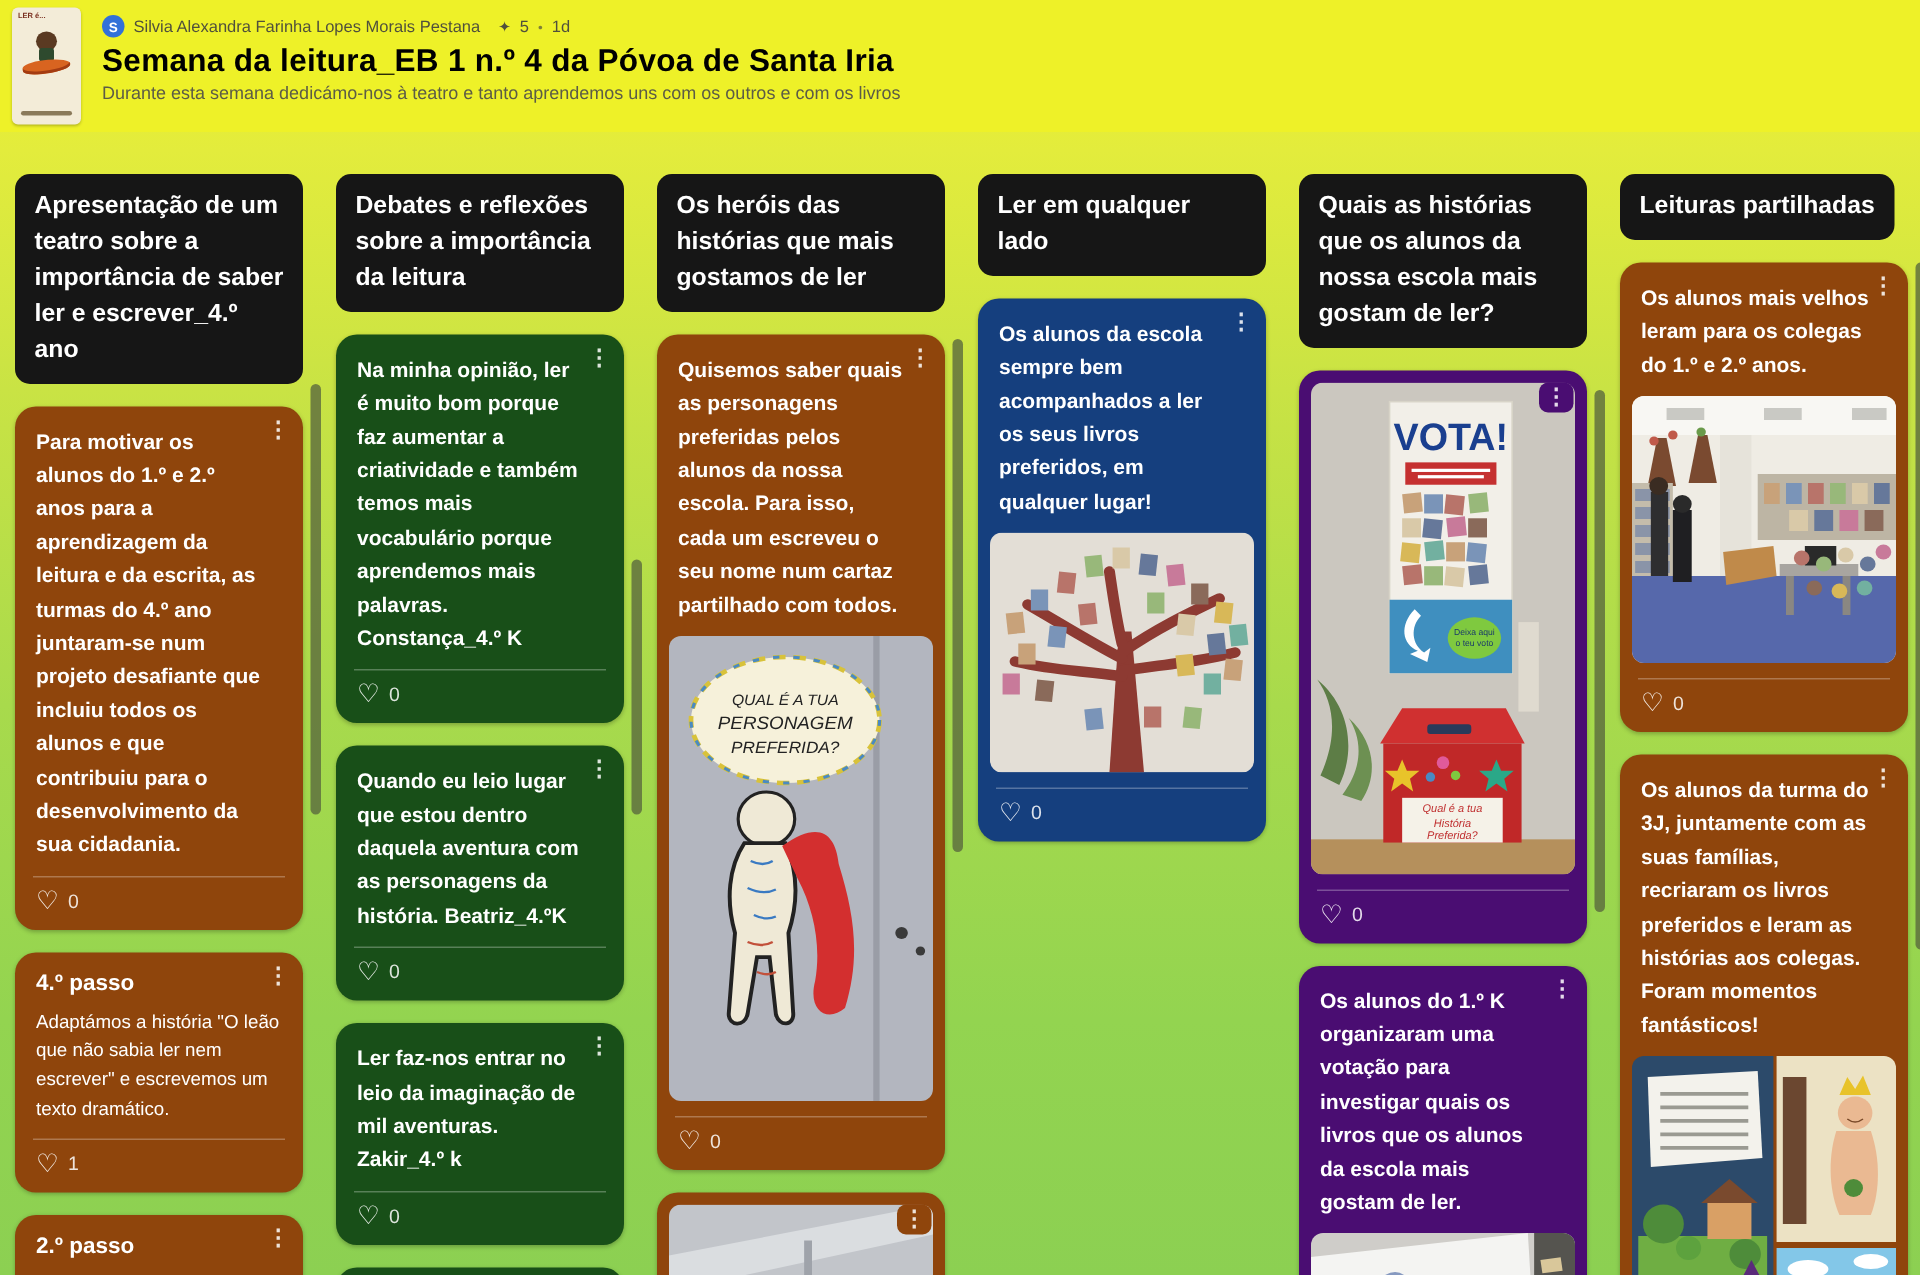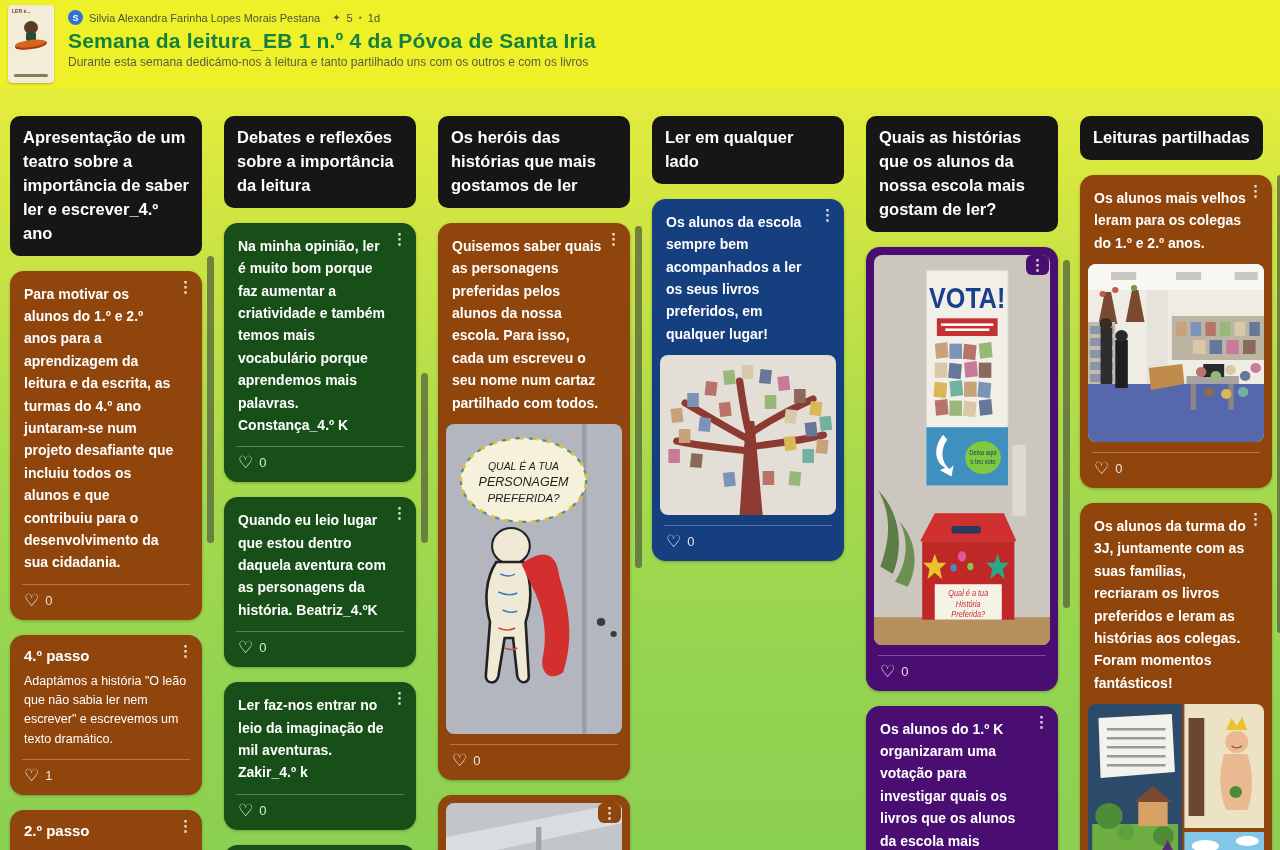--- a/index.html
+++ b/index.html
@@ -16,21 +16,21 @@
   .thumb-head{position:absolute;top:16px;left:16px;width:14px;height:13px;border-radius:50%;background:#5a3a22;}
   .thumb-body{position:absolute;top:27px;left:18px;width:10px;height:9px;background:#2e4a2e;border-radius:2px;}
   .thumb-carpet{position:absolute;top:35px;left:7px;width:32px;height:9px;background:#d86420;border-radius:50% 50% 60% 40%;transform:rotate(-6deg);box-shadow:inset 0 -2px 0 #a33c12;}
   .thumb-caption{position:absolute;bottom:6px;left:6px;width:34px;height:3px;background:#8a7a5a;border-radius:2px;}
   .head-text{margin:10px 0 0 14px;}
   .meta{display:flex;align-items:center;gap:6px;font-size:11px;color:#50503c;}
   .avatar{width:15px;height:15px;border-radius:50%;background:#3271d8;color:#fff;font-size:9px;font-weight:bold;
           display:flex;align-items:center;justify-content:center;flex:none;}
   .sparkle{margin-left:6px;font-size:10px;}
   .dot{font-size:9px;opacity:.7;}
-  h1{margin:4px 0 2px 0;font-size:21px;color:#15803d;letter-spacing:.2px;}
+  h1{margin:4px 0 2px 0;font-size:21px;color:#000000;letter-spacing:.2px;}
   .subtitle{font-size:12px;color:#5c5c46;}
   
   .board{position:absolute;top:88px;left:0;width:1280px;height:762px;display:flex;gap:22px;
          padding:28px 8px 0 10px;box-sizing:border-box;overflow:hidden;}
   .column{position:relative;flex:none;width:192px;display:flex;flex-direction:column;gap:15px;}
   .sechead{width:fit-content;max-width:100%;box-sizing:border-box;background:#161616;color:#fff;
            border-radius:10px;padding:10px 13px;font-size:16.5px;font-weight:bold;line-height:1.45;}
   .card{position:relative;border-radius:14px;color:#fff;box-shadow:0 1px 3px rgba(0,0,0,.25);flex:none;}
   .kebab{position:absolute;top:8px;right:9px;font-size:15px;font-weight:bold;color:rgba(255,255,255,.85);
          line-height:1;cursor:pointer;z-index:3;}
@@ -62,21 +62,21 @@
   <div class="head-text">
     <div class="meta">
       <span class="avatar">S</span>
       <span class="author">Silvia Alexandra Farinha Lopes Morais Pestana</span>
       <span class="sparkle">✦</span>
       <span class="mcount">5</span>
       <span class="dot">•</span>
       <span class="age">1d</span>
     </div>
     <h1>Semana da leitura_EB 1 n.º 4 da Póvoa de Santa Iria</h1>
-    <div class="subtitle">Durante esta semana dedicámo-nos à leitura e tanto partilhado uns com os outros e com os livros</div>
+    <div class="subtitle">Durante esta semana dedicámo-nos à teatro e tanto aprendemos uns com os outros e com os livros</div>
   </div>
 </div>
 
 <div class="board" id="board">
     <div class="column">
       <div class="sechead">Apresentação de um teatro sobre a importância de saber ler e escrever_4.º ano</div>
       <div class="card" style="background:#8f450c">
         <div class="kebab ">⋮</div>
         <div class="card-body">Para motivar os alunos do 1.º e 2.º anos para a aprendizagem da leitura e da escrita, as turmas do 4.º ano juntaram-se num projeto desafiante que incluiu todos os alunos e que contribuiu para o desenvolvimento da sua cidadania.</div>
         <div class="divider"></div>
@@ -240,21 +240,21 @@
         <div class="likes">
           <span class="heart">♡</span>
           <span class="count">0</span>
         </div>
       </div>
     </div>
     <div class="column">
       <div class="sechead">Quais as histórias que os alunos da nossa escola mais gostam de ler?</div>
       <div class="card" style="background:#4a0d72">
         <div class="kebab onimg">⋮</div>
-        <div class="card-img first" style="height:390px">
+        <div class="card-img first" style="height:328px">
           <svg viewBox="0 0 168 308" preserveAspectRatio="none">
 <rect width="168" height="308" fill="#cbc7bf"></rect>
             <rect y="286" width="168" height="22" fill="#b5905c"></rect>
 <rect x="132" y="150" width="13" height="56" fill="#dfdacf"></rect>
 <path d="M6 246 C18 220 14 200 4 186 C26 204 28 232 18 252 Z" fill="#5d7d46"></path>
 <path d="M20 258 C34 240 32 222 24 210 C42 226 42 248 32 262 Z" fill="#6d9052"></path>
 <rect x="50" y="12" width="78" height="170" fill="#f2efe8" stroke="#d8d4c8"></rect>
 <text x="89" y="42" font-size="24" font-weight="bold" text-anchor="middle" fill="#1a3f8f">VOTA!</text>
 <rect x="60" y="50" width="58" height="14" fill="#c53030"></rect>
             <rect x="64" y="54" width="50" height="2" fill="#fff"></rect>

